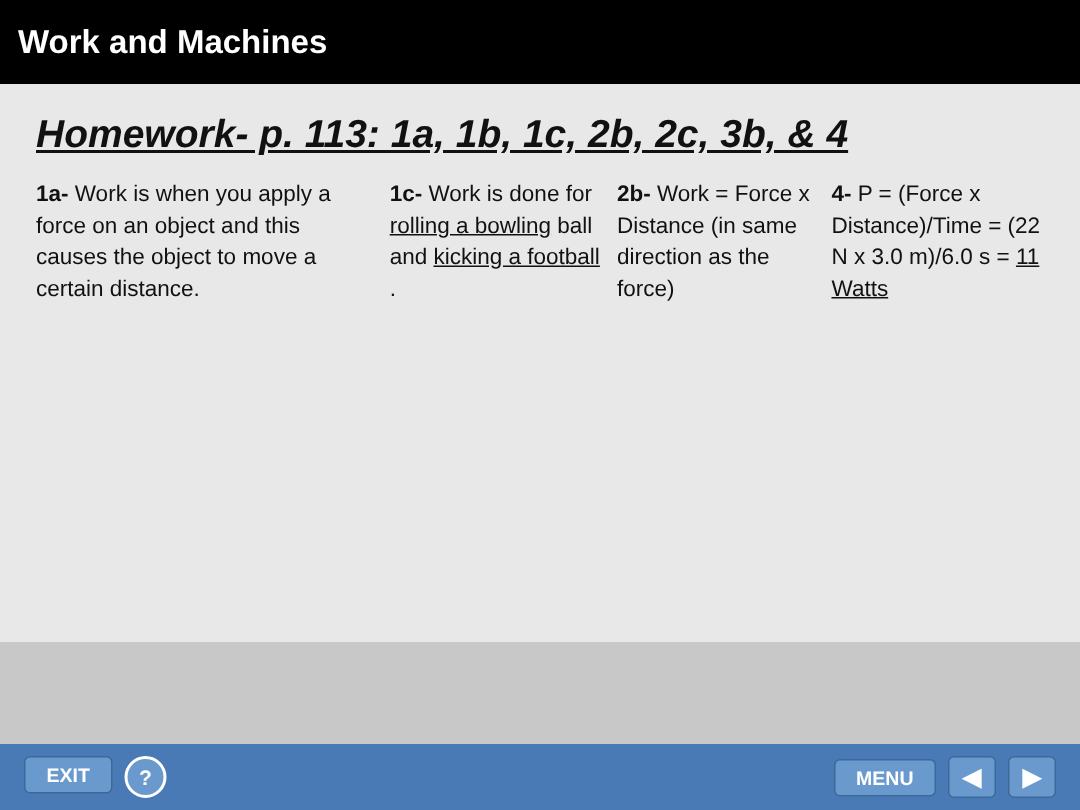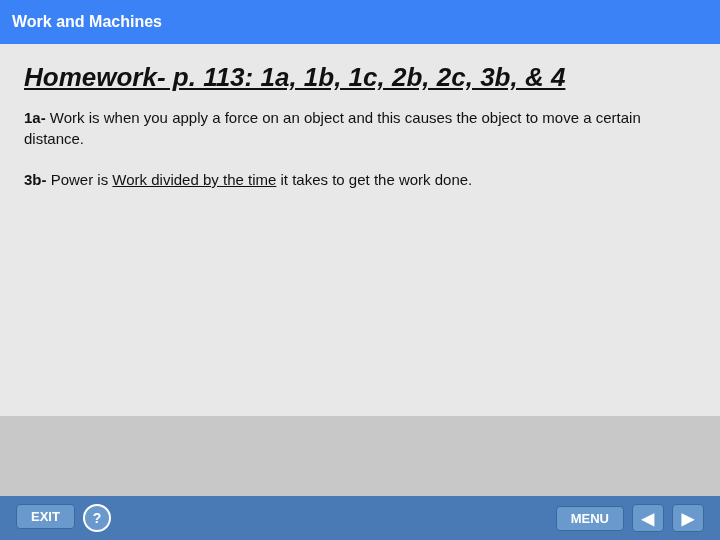--- a/index.html
+++ b/index.html
@@ -4,26 +4,26 @@
   <style>
     * { margin: 0; padding: 0; box-sizing: border-box; }
     body {
       width: 720px;
       height: 540px;
       background: #c8c8c8;
       font-family: Arial, sans-serif;
       overflow: hidden;
     }
     .title-bar {
-      background: #3b82f6;
+      background: #000000;
       color: white;
-      font-size: 16px;
+      font-size: 22px;
       font-weight: bold;
       padding: 8px 12px;
-      height: 44px;
+      height: 56px;
       display: flex;
       align-items: center;
     }
     .main-content {
       background: #e8e8e8;
       margin: 0;
       padding: 18px 24px 16px 24px;
       height: 372px;
       display: flex;
       flex-direction: column;
@@ -33,22 +33,22 @@
       font-size: 26px;
       font-weight: bold;
       text-decoration: underline;
       margin-bottom: 14px;
       color: #111;
       font-style: italic;
     }
     .content-body {
       flex: 1;
       display: flex;
-      flex-direction: column;
-      gap: 20px;
+      flex-direction: row;
+      gap: 10px;
     }
     .paragraph {
       font-size: 15px;
       color: #111;
       line-height: 1.4;
     }
     .bold-label {
       font-weight: bold;
     }
     .underline {
@@ -129,30 +129,41 @@
   <div class="homework-title">Homework- p. 113: 1a, 1b, 1c, 2b, 2c, 3b, &amp; 4</div>
 
   <div class="content-body">
 
     <div class="paragraph">
       <span class="bold-label">1a-</span>
       <span> Work is when you apply a force on an object and this causes the object to move a certain distance.</span>
     </div>
 
 
+    <div class="paragraph">
+      <span class="bold-label">1c-</span>
+      <span> Work is done for </span>
+      <span class="underline">rolling a bowling</span>
+      <span> ball and </span>
+      <span class="underline">kicking a football</span>
+      <span>.</span>
+    </div>
+
+    <div class="paragraph">
+      <span class="bold-label">2b-</span>
+      <span> Work = Force x Distance (in same direction as the force)</span>
+    </div>
 
 
 
     <div class="paragraph">
-      <span class="bold-label">3b-</span>
-      <span> Power is </span>
-      <span class="underline">Work divided by the time</span>
-      <span> it takes to get the work done.</span>
+      <span class="bold-label">4-</span>
+      <span> P = (Force x Distance)/Time = (22 N x 3.0 m)/6.0 s = </span>
+      <span class="underline">11 Watts</span>
     </div>
-
 
   </div>
 </div>
 
 <div class="bottom-bar">
   <div class="bottom-left">
     <button class="nav-btn">EXIT</button>
     <div class="nav-btn-circle">?</div>
   </div>
   <div class="bottom-right">

